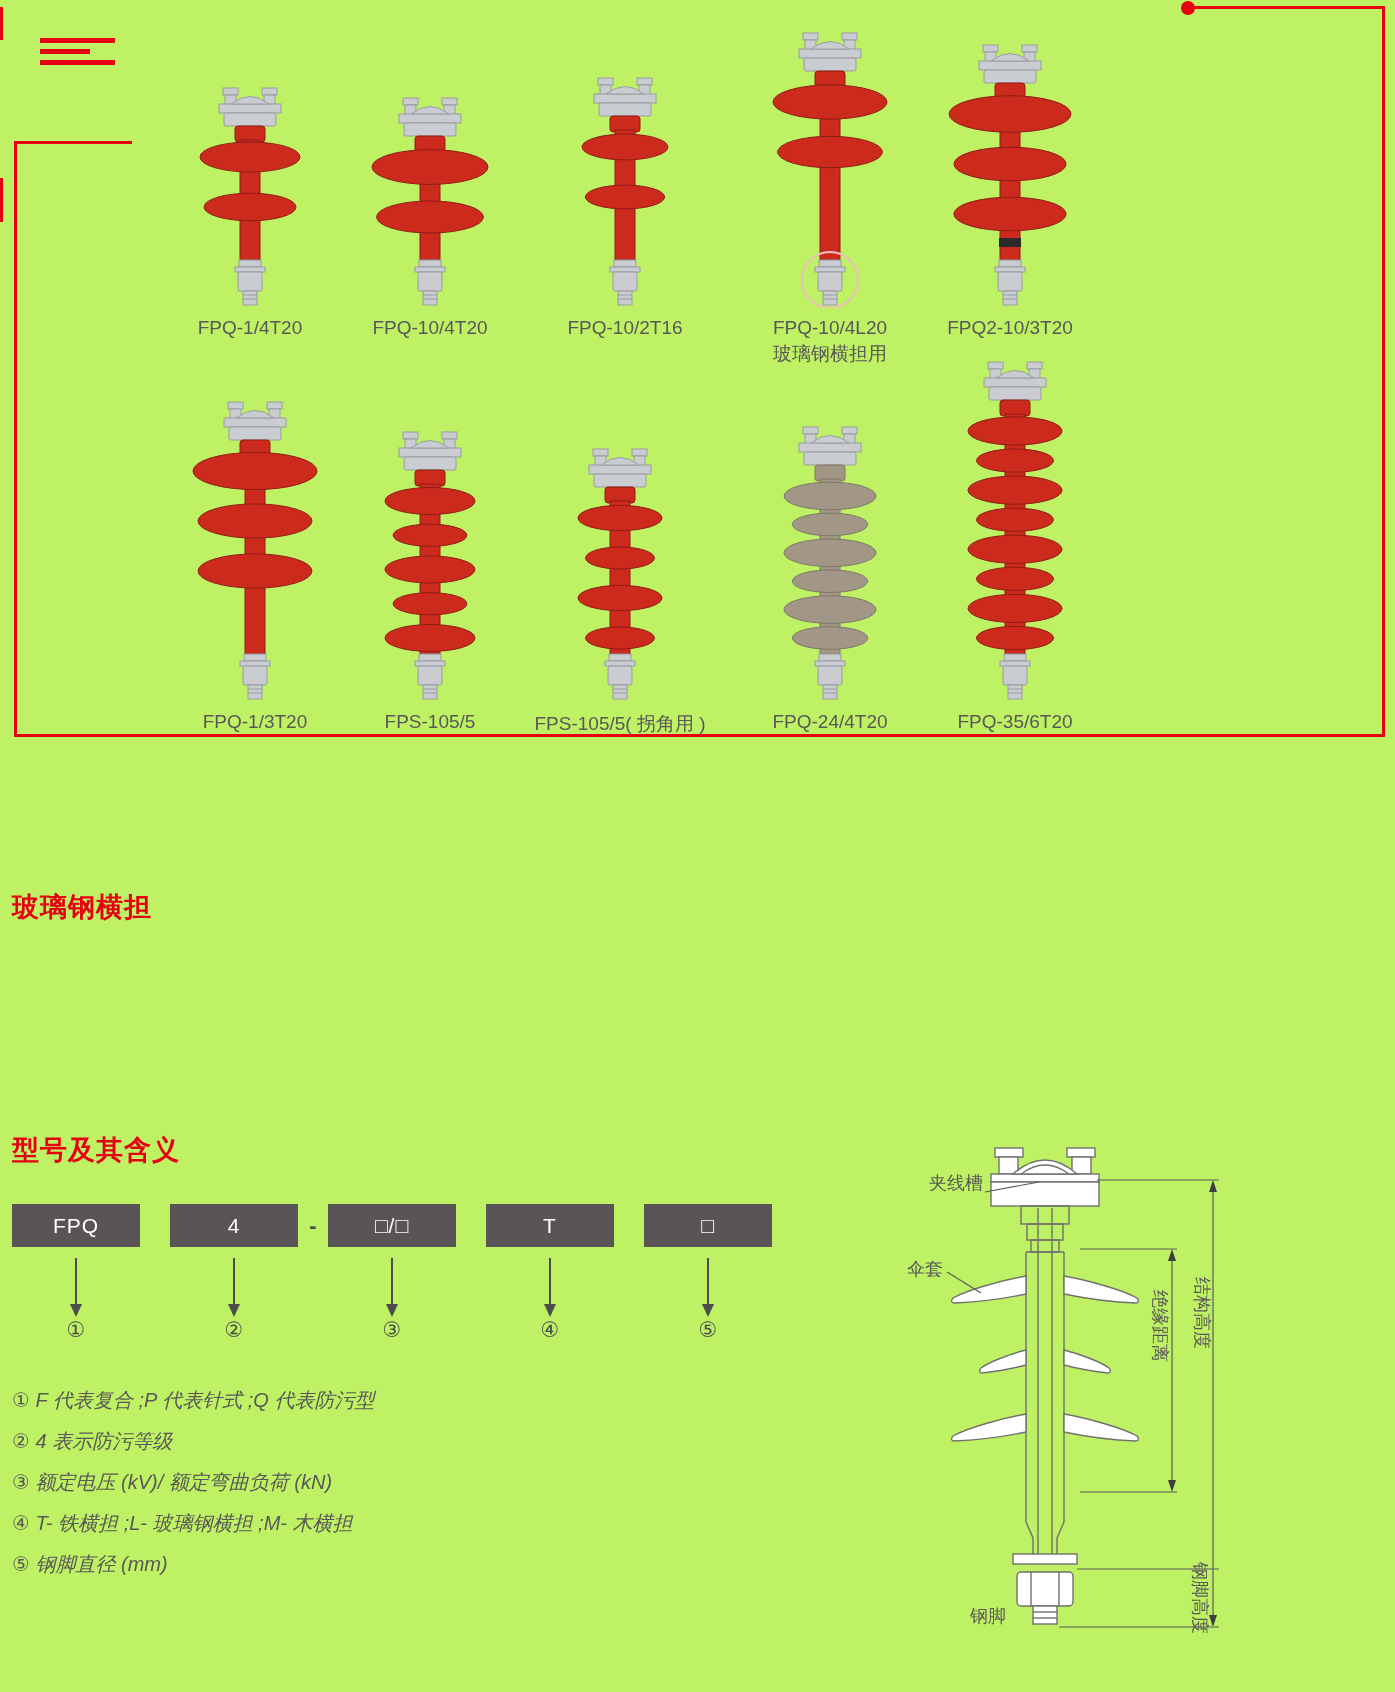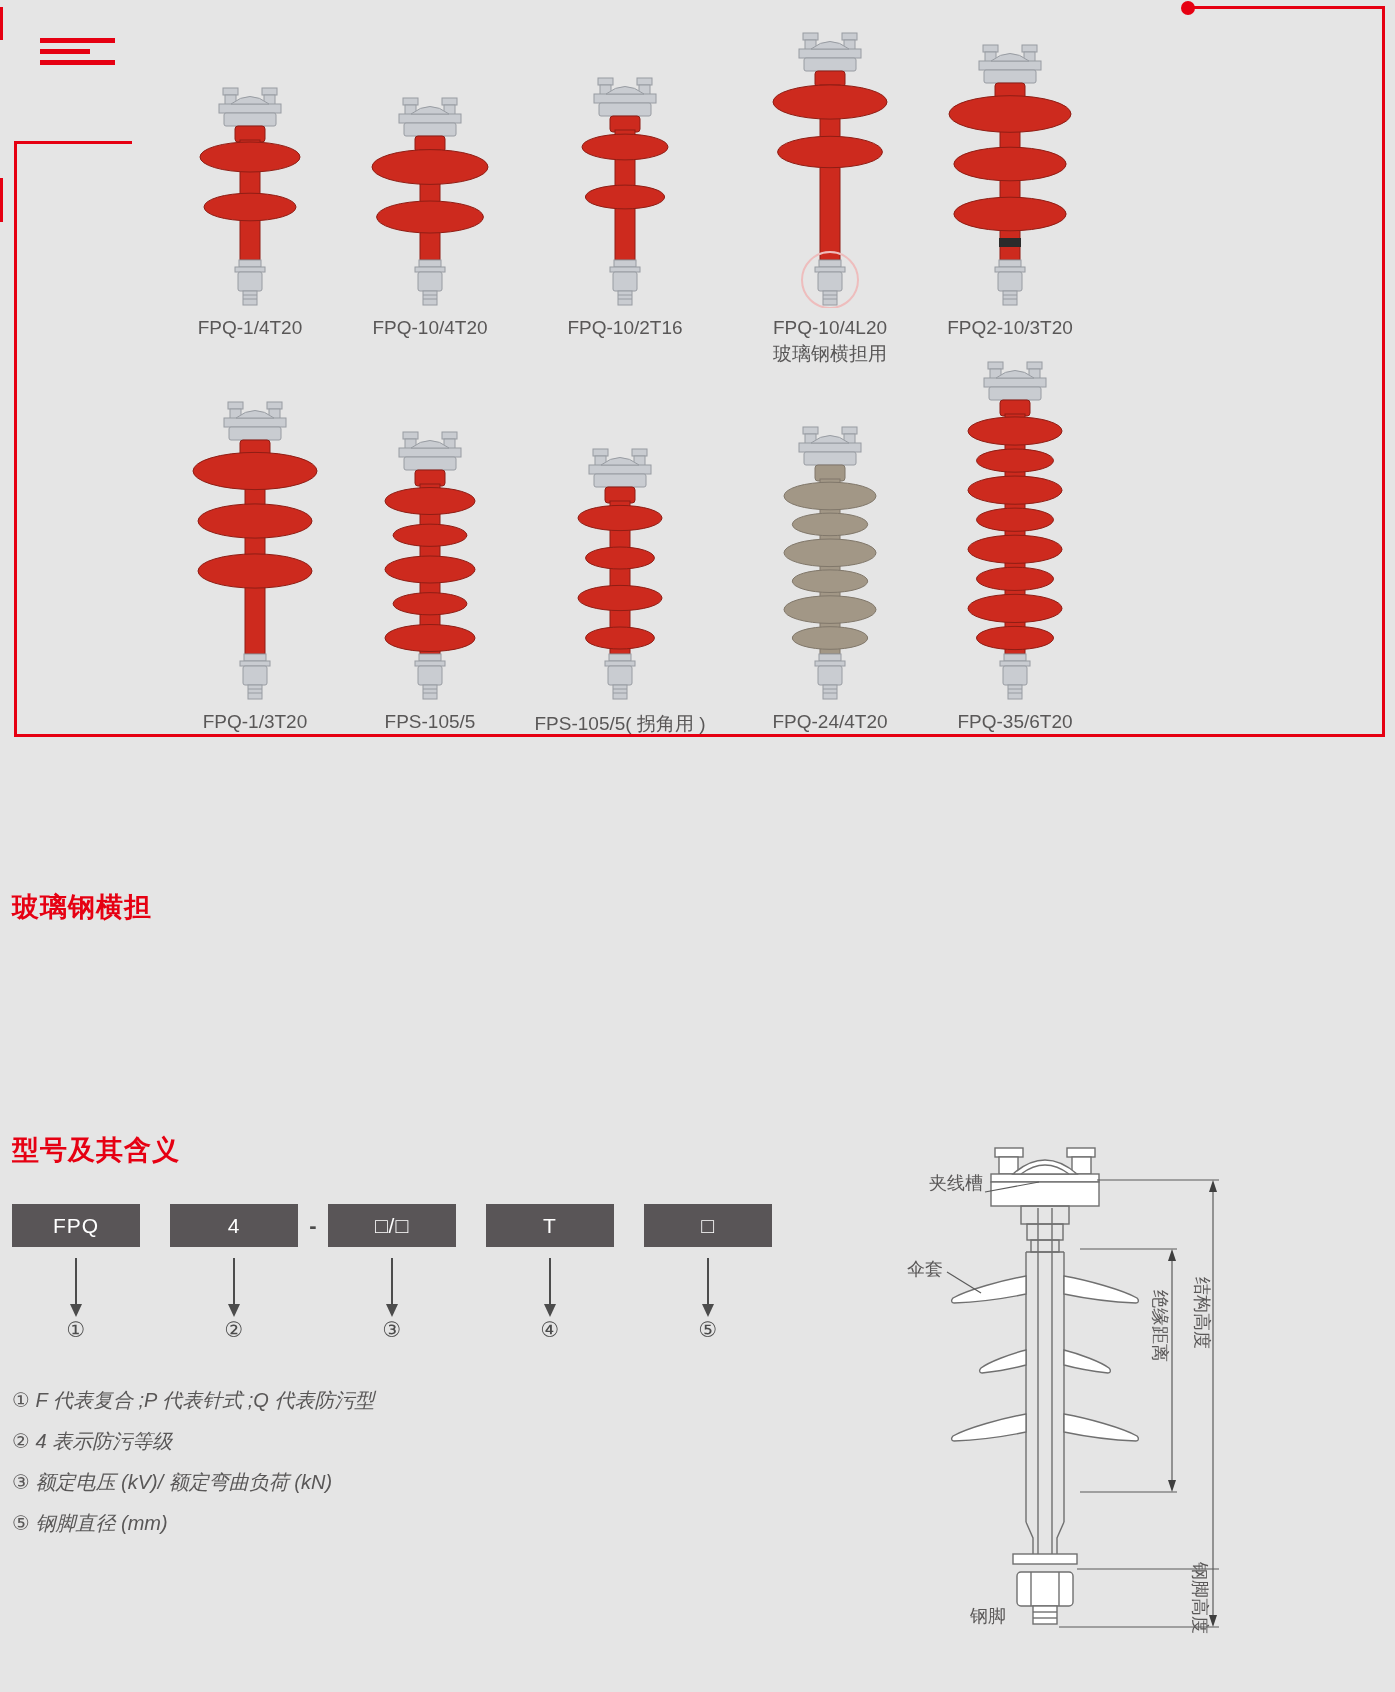--- a/index.html
+++ b/index.html
@@ -1,16 +1,16 @@
 <!DOCTYPE html>
 <html><head>
 <meta charset="utf-8">
 <style>
   html,body{margin:0;padding:0;background:#ffffff;}
-  .page{position:relative;width:1395px;height:1692px;background:#e5e5e5;overflow:hidden;
+  .page{position:relative;width:1395px;height:1692px;background:#bef264;overflow:hidden;
         font-family:"Liberation Sans","DejaVu Sans",sans-serif;color:#595757;}
   .abs{position:absolute;}
   
   .red{background:#e60012;}
   .dot{width:14px;height:14px;border-radius:50%;background:#e60012;}
   
   .prod{position:absolute;width:190px;display:flex;flex-direction:column;align-items:center;}
   .prod-img{display:flex;align-items:flex-end;justify-content:center;}
   .row1 .prod-img{height:278px;}
   .row2 .prod-img{height:350px;}
@@ -395,20 +395,21 @@
       <div class="mcircle" style="left:535px;">④</div>
       <div class="mbox" style="left:644px;">□</div>
       <div class="marrow" style="left:707px;"></div>
       <div class="mcircle" style="left:693px;">⑤</div>
       <div class="msep" style="left:300px;">-</div>
     </div>
   <div class="notes" id="model-notes">
       <div>① F 代表复合 ;P 代表针式 ;Q 代表防污型</div>
       <div>② 4 表示防污等级</div>
       <div>③ 额定电压 (kV)/ 额定弯曲负荷 (kN)</div>
+      <div>④ T- 铁横担 ;L- 玻璃钢横担 ;M- 木横担</div>
       <div>⑤ 钢脚直径 (mm)</div>
     </div>
 
   <svg class="abs" style="left:845px;top:1062px;" width="450" height="610" viewBox="0 0 450 610">
 
     <rect class="dfill" x="150" y="86" width="28" height="9"></rect>
     <rect class="dfill" x="154" y="95" width="19" height="17"></rect>
     <rect class="dfill" x="222" y="86" width="28" height="9"></rect>
     <rect class="dfill" x="227" y="95" width="19" height="17"></rect>
 

